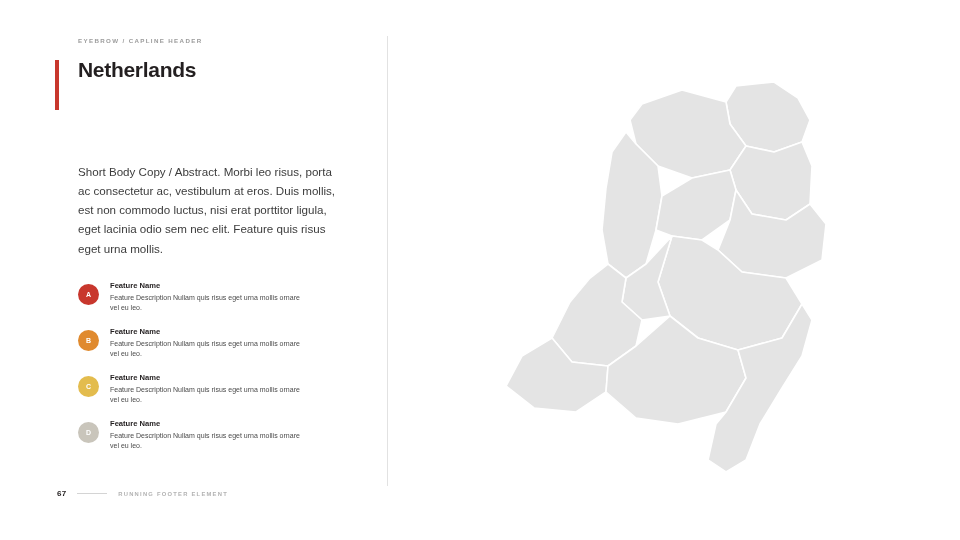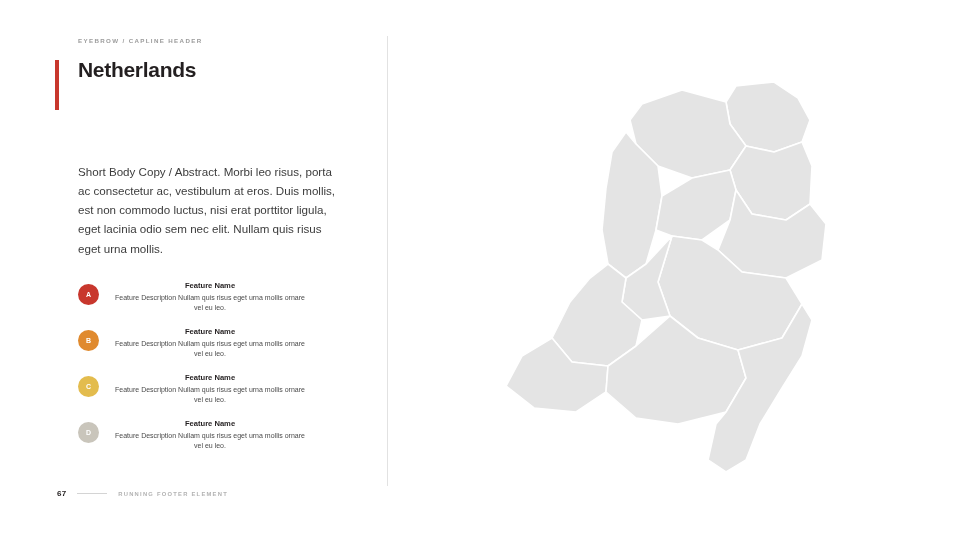--- a/index.html
+++ b/index.html
@@ -76,21 +76,20 @@
   .features {
     position: absolute;
     left: 0;
     top: 243px;
     width: 300px;
   }
   .feature {
     display: flex;
     align-items: flex-start;
     margin-bottom: 14px;
-    text-align: center;
   }
   .feature:last-child { margin-bottom: 0; }
 
   .badge {
     flex: 0 0 auto;
     width: 21px;
     height: 21px;
     border-radius: 50%;
     color: #ffffff;
     font-size: 7px;
@@ -179,21 +178,21 @@
 
   <div class="left-col">
 
     <p class="eyebrow">EYEBROW / CAPLINE HEADER</p>
 
     <div class="title-wrap">
       <div class="title-rule"></div>
       <h1 class="title">Netherlands</h1>
     </div>
 
-    <p class="body-copy">Short Body Copy / Abstract.  Morbi leo risus, porta ac consectetur ac, vestibulum at eros. Duis mollis, est non commodo luctus, nisi erat porttitor ligula, eget lacinia odio sem nec elit. Nullam quis risus eget urna mollis.</p>
+    <p class="body-copy">Short Body Copy / Abstract.  Morbi leo risus, porta ac consectetur ac, vestibulum at eros. Duis mollis, est non commodo luctus, nisi erat porttitor ligula, eget lacinia odio sem nec elit. Feature quis risus eget urna mollis.</p>
 
     <div class="features">
 
       <div class="feature">
         <div class="badge" style="background:#c8372d">A</div>
         <div class="feature-text">
           <p class="feature-name">Feature Name</p>
           <p class="feature-desc">Feature Description Nullam quis risus eget urna mollis ornare vel eu leo.</p>
         </div>
       </div>

